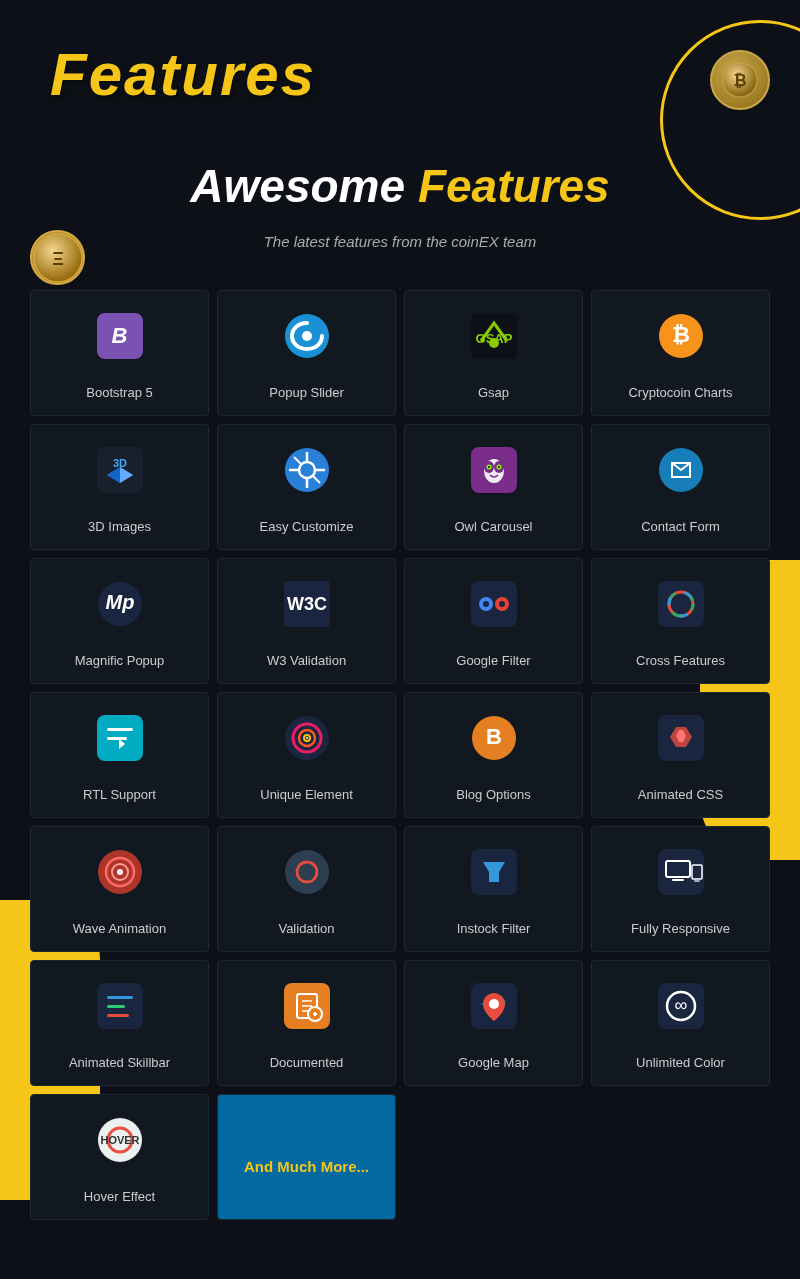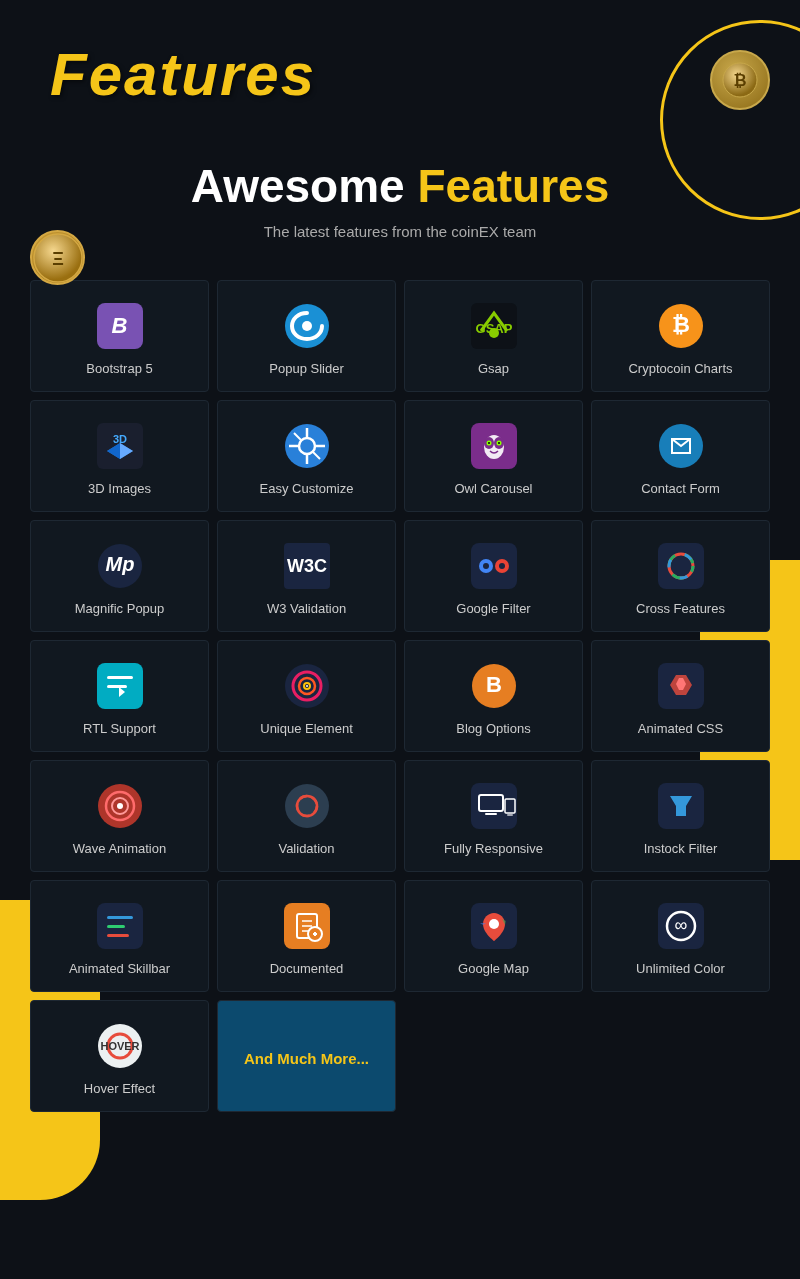--- a/index.html
+++ b/index.html
@@ -105,39 +105,40 @@
       z-index: 2;
       border: 2px solid #d4a843;
     }
 
     
     .subtitle-section {
       position: relative;
       z-index: 1;
       text-align: center;
       padding: 30px 50px 20px;
+      font-style: italic;
     }
 
     .subtitle-section h2 {
       font-size: 46px;
       font-weight: 900;
     }
 
     .subtitle-section h2 .white-part {
       color: #fff;
     }
 
     .subtitle-section h2 .yellow-part {
       color: #f5c518;
     }
 
     .subtitle-desc {
       color: #aaa;
       font-size: 15px;
-      margin-top: 10px;
+      margin-top: 20px;
     }
 
     
     .features-grid {
       position: relative;
       z-index: 1;
       display: grid;
       grid-template-columns: repeat(4, 1fr);
       gap: 8px;
       padding: 20px 30px;
@@ -164,25 +165,26 @@
       justify-content: center;
       margin-bottom: 10px;
       font-size: 36px;
     }
 
     .feature-label {
       color: #ccc;
       font-size: 13px;
       text-align: center;
       font-weight: 500;
+      margin-top: 14px;
     }
 
     
     .feature-card.highlight {
-      background: #0c4a6e;
+      background: #0369a1;
       border: 1px solid #1e2833;
     }
 
     .feature-card.highlight .feature-label {
       color: #f5c518;
       font-size: 15px;
       font-weight: 700;
     }
   </style>
 </head>
@@ -422,36 +424,36 @@
             <rect x="13" y="13" width="20" height="20" rx="10" fill="none" stroke="#e74c3c" stroke-width="2.5"></rect>
             <circle cx="23" cy="23" r="10" fill="none" stroke="#e74c3c" stroke-width="2.5" stroke-dasharray="8 5"></circle>
           </svg>
         </div>
         <div class="feature-label">Validation</div>
       </div>
       <div class="feature-card">
         <div class="feature-icon">
           <svg width="46" height="46" viewBox="0 0 46 46">
             <rect width="46" height="46" rx="8" fill="#1a2540"></rect>
+            <polygon points="12,13 34,13 28,23 28,33 18,33 18,23" fill="#3498db"></polygon>
+          </svg>
+        </div>
+        <div class="feature-label">Instock Filter</div>
+      </div>
+      <div class="feature-card">
+        <div class="feature-icon">
+          <svg width="46" height="46" viewBox="0 0 46 46">
+            <rect width="46" height="46" rx="8" fill="#1a2540"></rect>
             <rect x="8" y="12" width="24" height="16" rx="2" fill="none" stroke="white" stroke-width="2"></rect>
             <rect x="14" y="30" width="12" height="2" rx="1" fill="white"></rect>
             <rect x="34" y="16" width="10" height="14" rx="1" fill="none" stroke="white" stroke-width="1.5"></rect>
             <rect x="36" y="31" width="6" height="2" rx="1" fill="white" opacity="0.6"></rect>
           </svg>
         </div>
         <div class="feature-label">Fully Responsive</div>
-      </div>
-      <div class="feature-card">
-        <div class="feature-icon">
-          <svg width="46" height="46" viewBox="0 0 46 46">
-            <rect width="46" height="46" rx="8" fill="#1a2540"></rect>
-            <polygon points="12,13 34,13 28,23 28,33 18,33 18,23" fill="#3498db"></polygon>
-          </svg>
-        </div>
-        <div class="feature-label">Instock Filter</div>
       </div>
       <div class="feature-card">
         <div class="feature-icon">
           <svg width="46" height="46" viewBox="0 0 46 46">
             <rect width="46" height="46" rx="8" fill="#1a2540"></rect>
             <rect x="10" y="13" width="26" height="3" rx="1.5" fill="#3498db"></rect>
             <rect x="10" y="22" width="18" height="3" rx="1.5" fill="#2ecc71"></rect>
             <rect x="10" y="31" width="22" height="3" rx="1.5" fill="#e74c3c"></rect>
           </svg>
         </div>

